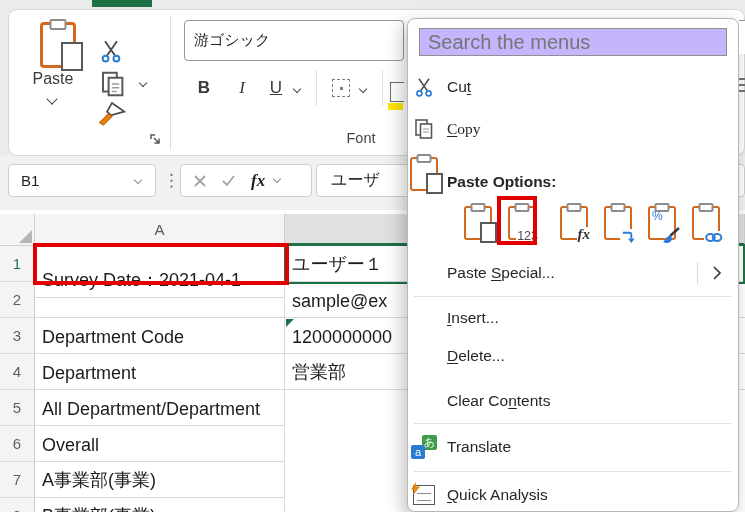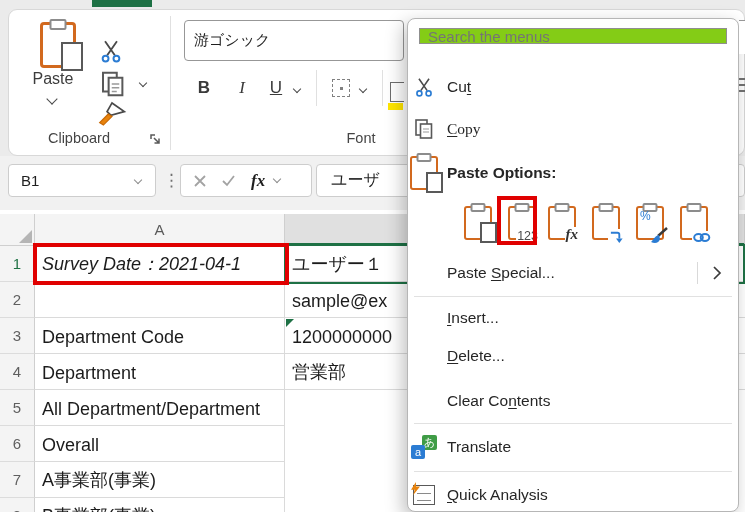--- a/index.html
+++ b/index.html
@@ -46,22 +46,22 @@
   .cellB{left:285px;width:460px;height:36px;border-bottom:1px solid #dadada;box-sizing:border-box;
          font-size:18px;color:#1c1c1c;display:flex;align-items:flex-end;padding:0 0 5px 7px;white-space:nowrap;overflow:hidden;}
   .sel-all-tri{width:0;height:0;border-left:13px solid transparent;border-bottom:13px solid #b5b5b5;}
   .err-tri{width:0;height:0;border-top:8px solid #1e7145;border-right:8px solid transparent;}
   .active-cell{border:2.5px solid #1e7145;box-sizing:border-box;pointer-events:none;}
   .red-box{border:4px solid #e00000;box-sizing:border-box;pointer-events:none;}
 
   
   .menu{left:407px;top:18px;width:332px;height:494px;background:#fff;border:1px solid #b6b6b6;border-radius:8px;box-sizing:border-box;
         box-shadow:-4px 6px 18px rgba(0,0,0,.25);z-index:10;}
-  .search-input{position:absolute;left:11px;top:9px;width:308px;height:16px;border:1px solid #8f8f8f;box-sizing:border-box;
-        font-family:"Liberation Sans",sans-serif;font-size:15px;padding:0 8px;color:#262626;background:#84cc16;}
+  .search-input{position:absolute;left:11px;top:9px;width:308px;height:28px;border:1px solid #8f8f8f;box-sizing:border-box;
+        font-family:"Liberation Sans",sans-serif;font-size:20px;padding:0 8px;color:#262626;background:#c4b5fd;}
   .search-input::placeholder{color:#757575;}
   .mi{position:absolute;left:0;right:2px;height:36px;display:flex;align-items:center;box-sizing:border-box;}
   .mi .ic{width:32px;display:flex;align-items:center;justify-content:center;flex:0 0 32px;}
   .mi .lbl{margin-left:7px;font-size:15.5px;color:#262626;}
   .mi .lbl.bold{font-weight:bold;}
   .ak{text-decoration:underline;text-underline-offset:2px;}
   .msep{position:absolute;left:6px;right:6px;height:1px;background:#e1e1e1;}
   .sub-sep{position:absolute;right:36px;width:1px;height:22px;background:#d9d9d9;}
 
   .mini-clip{width:24px;height:30px;border:2.2px solid #d2691e;border-radius:3px;background:#fff;position:relative;}
@@ -104,21 +104,20 @@
   <svg class="abs" style="left:98px;top:68px;" width="30" height="32" viewBox="0 0 24 24">
     <rect x="4" y="3" width="11" height="15" fill="#fff" stroke="#595959" stroke-width="1.6"></rect>
     <rect x="8.5" y="7" width="11" height="14" fill="#fff" stroke="#595959" stroke-width="1.6"></rect>
     <path d="M11 12h6 M11 15h6 M11 18h4" stroke="#9a9a9a" stroke-width="1.2"></path>
   </svg>
   <span class="abs chev sm" style="left:140px;top:80px;"></span>
   <svg class="abs" style="left:96px;top:100px;" width="32" height="28" viewBox="0 0 26 22">
     <path d="M13 2 L23 9 L12 12 L9 9 Z" fill="#fff" stroke="#4a4a4a" stroke-width="1.4"></path>
     <path d="M10 11 L3 18 L6 20 L13 13 Z" fill="#e8830c" stroke="#c96a06" stroke-width="1"></path>
   </svg>
-  <div class="abs grp-label" style="left:18px;top:130px;width:122px;">Clipboard</div>
   <svg class="abs" style="left:148px;top:132px;" width="14" height="14" viewBox="0 0 14 14">
     <path d="M3 7 V3 H7" stroke="#595959" stroke-width="1.5" fill="none"></path>
     <path d="M6 6 L11 11 M11 6.5 V11 H6.5" stroke="#595959" stroke-width="1.5" fill="none"></path>
   </svg>
 
   <div class="abs group-sep" style="left:170px;top:16px;height:134px;"></div>
 
   <div class="abs fontname-box" style="left:184px;top:20px;width:220px;height:41px;">
     <span>游ゴシック</span>
   </div>
@@ -165,21 +164,21 @@
 
   <div class="abs rowh sel" style="top:246px;">1</div>
   <div class="abs rowh" style="top:282px;">2</div>
   <div class="abs rowh" style="top:318px;">3</div>
   <div class="abs rowh" style="top:354px;">4</div>
   <div class="abs rowh" style="top:390px;">5</div>
   <div class="abs rowh" style="top:426px;">6</div>
   <div class="abs rowh" style="top:462px;">7</div>
   <div class="abs rowh" style="top:498px;">8</div>
 
-  <div class="abs cellA" style="top:246px;font-style:italic;">Survey Date：2021-04-1</div>
+  <div class="abs cellA" style="top:262px;">Survey Date：2021-04-1</div>
   <div class="abs cellA" style="top:282px;"></div>
   <div class="abs cellA" style="top:318px;">Department Code</div>
   <div class="abs cellA" style="top:354px;">Department</div>
   <div class="abs cellA" style="top:390px;">All Department/Department</div>
   <div class="abs cellA" style="top:426px;">Overall</div>
   <div class="abs cellA" style="top:462px;">A事業部(事業)</div>
   <div class="abs cellA" style="top:498px;">B事業部(事業)</div>
 
   <div class="abs cellB" style="top:246px;">ユーザー１</div>
   <div class="abs cellB" style="top:282px;">sample@ex</div>
@@ -209,36 +208,36 @@
       <span class="ic">
         <svg width="24" height="26" viewBox="0 0 24 24">
           <rect x="4" y="3" width="11" height="15" fill="#fff" stroke="#595959" stroke-width="1.6"></rect>
           <rect x="8.5" y="7" width="11" height="14" fill="#fff" stroke="#595959" stroke-width="1.6"></rect>
           <path d="M11 12h6 M11 15h6" stroke="#9a9a9a" stroke-width="1.2"></path>
         </svg>
       </span>
       <span class="lbl"><span></span><span class="ak">C</span><span>opy</span></span>
     </div>
 
-    <div class="mi" style="top:136px;">
+    <div class="mi" style="top:136px;align-items:flex-end;">
       <span class="ic">
         <span class="mini-clip">
             <span class="clip-top"></span>
             <span class="gl-page"></span>
           </span>
       </span>
       <span class="lbl bold">Paste Options:</span>
     </div>
 
     <div class="mi" style="top:178px;height:52px;padding-left:56px;">
       <span style="margin-right:16px;" class="mini-clip">
           <span class="clip-top"></span>
           <span class="gl-page"></span>
         </span>
-      <span style="margin-right:12px;" class="mini-clip">
+      <span style="margin-right:24px;" class="mini-clip">
           <span class="clip-top"></span>
           <span class="gl gl-123">123</span>
         </span>
       <span style="margin-right:16px;" class="mini-clip">
           <span class="clip-top"></span>
           <span class="gl gl-fx">fx</span>
         </span>
       <span style="margin-right:16px;" class="mini-clip">
           <span class="clip-top"></span>
         <svg class="gl" style="right:-7px;bottom:-6px;" width="15" height="15" viewBox="0 0 16 16">

